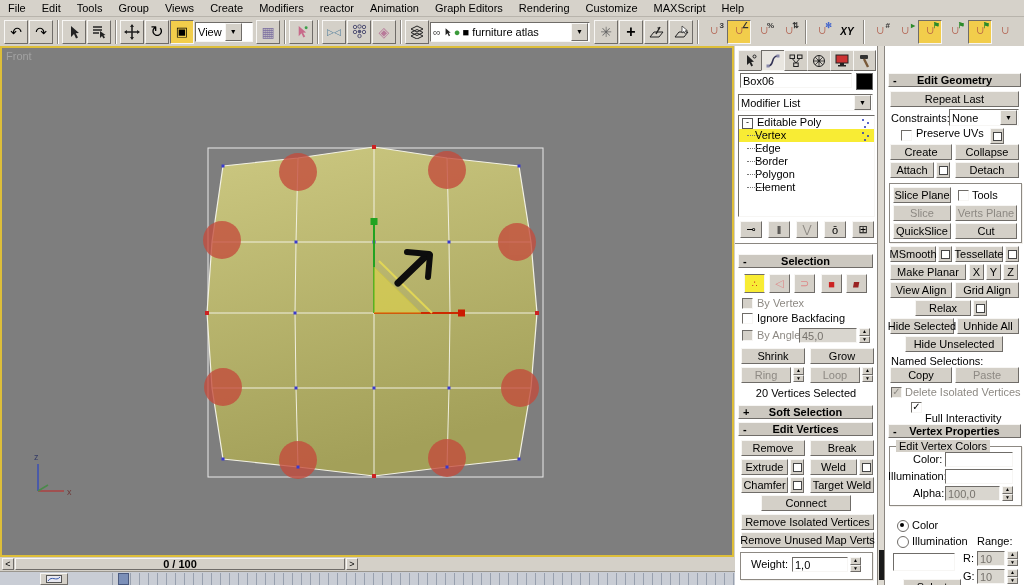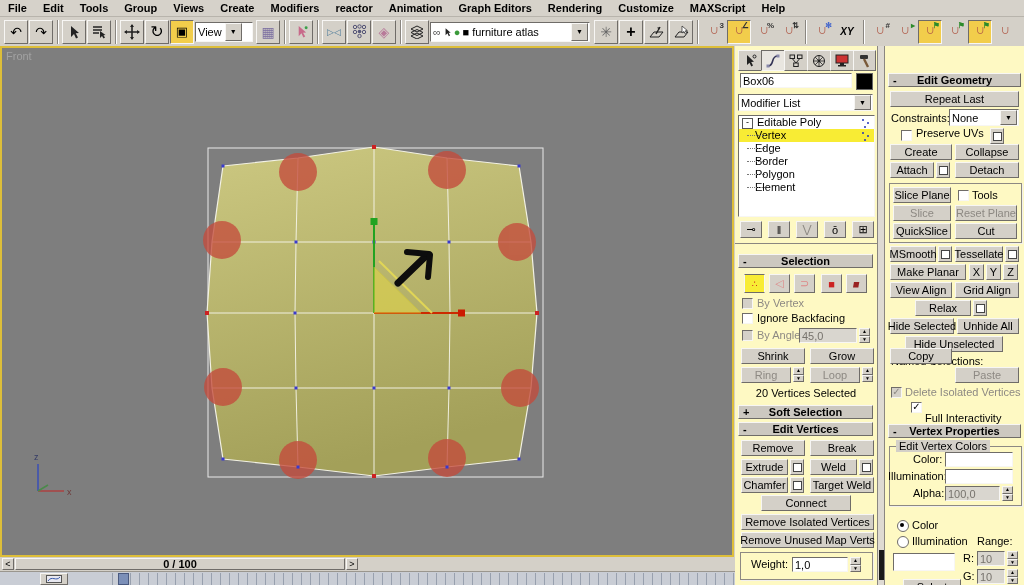--- a/index.html
+++ b/index.html
@@ -3,21 +3,21 @@
 <meta charset="utf-8">
 <style>
   html,body{margin:0;padding:0}
   body{width:1024px;height:585px;overflow:hidden;position:relative;
        background:#d4d0c8;font-family:"Liberation Sans",sans-serif;font-size:11px;color:#000;
        -webkit-font-smoothing:none}
   .abs{position:absolute}
   
   #menubar{left:0;top:0;width:1024px;height:16px;background:#d6d2ca;border-bottom:1px solid #b8b4ac;
            display:flex;align-items:center;position:absolute}
-  .menu-item{padding:0 8px;font-weight:bold;white-space:nowrap;cursor:default}
+  .menu-item{padding:0 8px;font-weight:normal;white-space:nowrap;cursor:default}
   #toolbar{left:0;top:17px;width:1024px;height:29px;background:#d4d0c8;position:absolute;
            display:flex;align-items:center;padding-left:4px;box-sizing:border-box;overflow:hidden}
   .tbtn{width:24px;height:24px;min-width:24px;background:#d4d0c8;border:1px solid;
         border-color:#f7f6f4 #6f6c68 #6f6c68 #f7f6f4;display:flex;align-items:center;justify-content:center;
         position:relative;box-sizing:border-box;margin-right:1px;font-size:14px;cursor:default}
   .tbtn.on{background:#f2cd4b;border-color:#6f6c68 #f7f6f4 #f7f6f4 #6f6c68}
   .tbtn.flat{border-color:transparent}
   .sep{width:0;height:24px;border-left:1px solid #8a8680;border-right:1px solid #fff;margin:0 3px}
   .magnet{display:inline-block;transform:rotate(180deg);color:#b05a48;font-weight:bold;font-size:14px;line-height:14px}
   .sub{position:absolute;top:0px;right:1px;font-size:8px;font-weight:bold;color:#333;line-height:9px}
@@ -29,21 +29,21 @@
   #viewport{left:0;top:46px;width:734px;height:511px;background:#7e7e7e;border:2px solid #ddbe39;
             box-sizing:border-box;position:absolute;overflow:hidden}
   #vp-label{left:4px;top:2px;color:#a2a2a2;position:absolute}
   #watermark{right:22px;bottom:16px;color:#cfcfcf;font-size:13px;position:absolute}
   
   #timeslider{left:0;top:557px;width:1024px;height:14px;background:#d4d0c8;position:absolute}
   #trackbar{left:0;top:571px;width:1024px;height:14px;background:#c9cdd5;position:absolute;border-top:1px solid #9a968e}
   #tb-ticks{left:112px;top:1px;width:912px;height:12px;position:absolute;
             background:repeating-linear-gradient(90deg,#98a0ae 0 1px,transparent 1px 9px)}
   
-  #panel{left:735px;top:46px;width:289px;height:539px;background:#fef9c3;position:absolute;font-size:11px}
+  #panel{left:735px;top:46px;width:289px;height:539px;background:#ffffff;position:absolute;font-size:11px}
   .col{position:absolute;top:0;height:539px}
   #colL{left:0;width:142px}
   #colR{left:149px;width:140px;border-left:1px solid #8a8680}
   #pscroll{left:142px;top:0;width:7px;height:539px;position:absolute;background:#dedad2;
            border-left:1px solid #8a8680}
   #pscroll .thumb{position:absolute;left:1px;top:504px;width:5px;height:30px;background:#1a1a1a}
   .btn{position:absolute;height:16px;background:#d4d0c8;border:1px solid;
        border-color:#f7f6f4 #6f6c68 #6f6c68 #f7f6f4;display:flex;align-items:center;justify-content:center;
        box-sizing:border-box;white-space:nowrap;cursor:default;font-size:11px}
   .btn.dis{color:#8d8983}
@@ -611,21 +611,21 @@
     <div class="gb" style="left:4px;top:137px;width:131px;height:58px"></div>
     <div class="btn" style="left:8px;top:141px;width:58px">
         <span>Slice Plane</span>
       </div>
     <div class="cb" style="left:73px;top:144px"></div>
     <div class="lbl" style="left:87px;top:143px">Tools</div>
     <div class="btn dis" style="left:8px;top:159px;width:58px">
         <span>Slice</span>
       </div>
     <div class="btn dis" style="left:70px;top:159px;width:62px">
-        <span>Reset Plane</span>
+        <span>Verts Plane</span>
       </div>
     <div class="btn" style="left:8px;top:177px;width:58px">
         <span>QuickSlice</span>
       </div>
     <div class="btn" style="left:70px;top:177px;width:62px">
         <span>Cut</span>
       </div>
     <div class="btn" style="left:5px;top:200px;width:46px">
         <span>MSmooth</span>
       </div>
@@ -665,21 +665,21 @@
     <div class="btn" style="left:5px;top:272px;width:64px">
         <span>Hide Selected</span>
       </div>
     <div class="btn" style="left:72px;top:272px;width:62px">
         <span>Unhide All</span>
       </div>
     <div class="btn" style="left:20px;top:290px;width:98px">
         <span>Hide Unselected</span>
       </div>
     <div class="lbl" style="left:6px;top:309px">Named Selections:</div>
-    <div class="btn" style="left:5px;top:302px;width:62px">
+    <div class="btn" style="left:5px;top:321px;width:62px">
         <span>Copy</span>
       </div>
     <div class="btn dis" style="left:70px;top:321px;width:64px">
         <span>Paste</span>
       </div>
     <div class="cb dis" style="left:6px;top:341px">✓</div>
     <div class="lbl dis" style="left:20px;top:340px">Delete Isolated Vertices</div>
     <div class="cb" style="left:26px;top:356px">✓</div>
     <div class="lbl" style="left:40px;top:366px">Full Interactivity</div>
 

